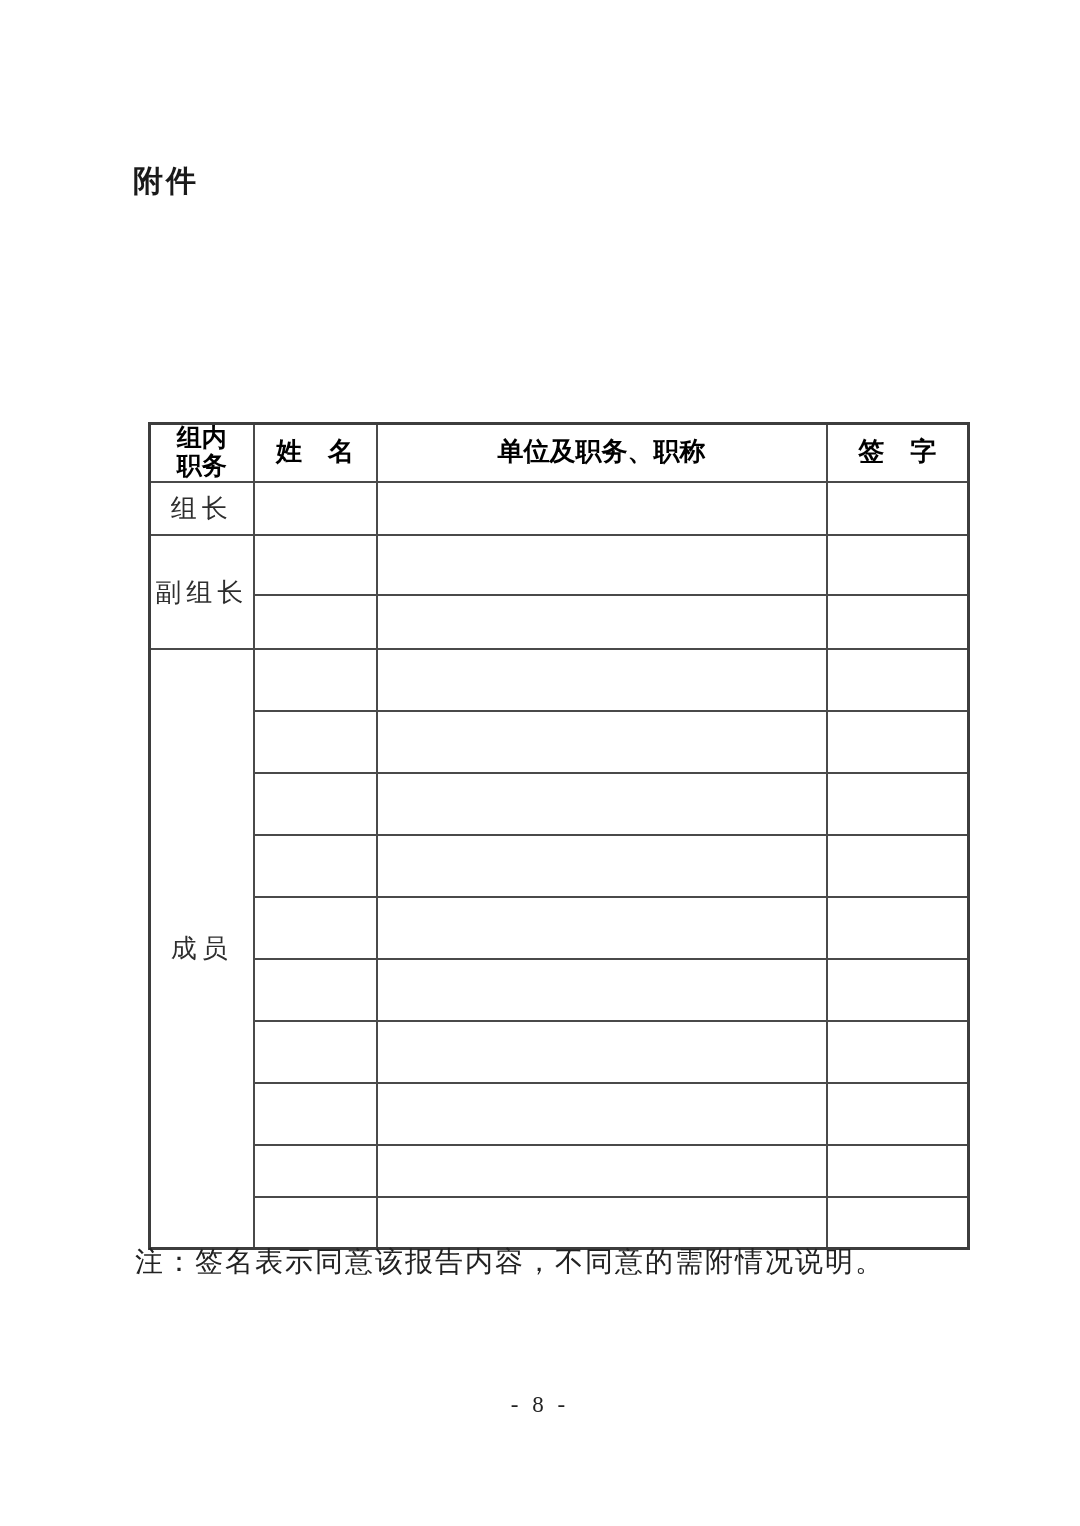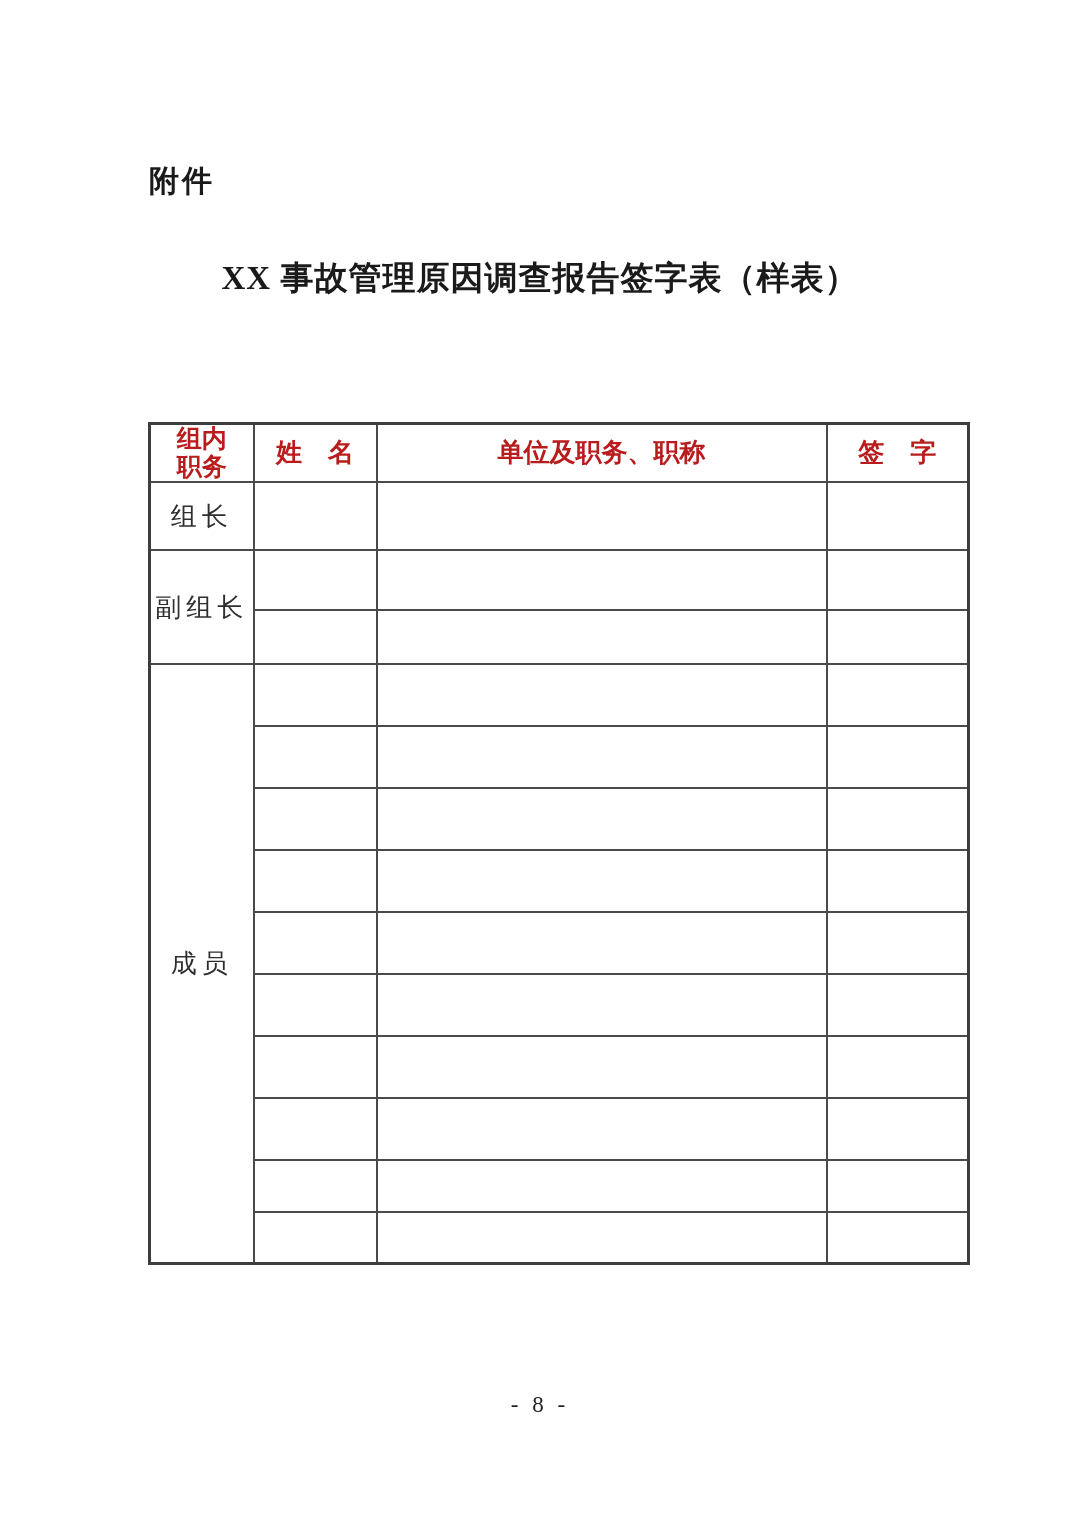--- a/index.html
+++ b/index.html
@@ -6,21 +6,21 @@
   html,body { background:#ffffff; }
   .page {
     position:relative;
     width:1080px; height:1526px;
     background:#ffffff;
     color:#1a1a1a;
     font-family:"Liberation Serif", serif;
     overflow:hidden;
   }
   .attachment {
-    position:absolute; left:149px; top:163px;
+    position:absolute; left:133px; top:163px;
     font-family:"Liberation Sans", sans-serif;
     font-weight:bold; font-size:30px; line-height:1.2;
     letter-spacing:3px;
   }
   .doc-title {
     position:absolute; top:257px; left:0; width:100%;
     text-align:center;
     font-family:"Liberation Serif", serif;
     font-weight:bold; font-size:33px; line-height:1.3;
     letter-spacing:1px;
@@ -48,27 +48,27 @@
     vertical-align:middle;
     text-align:center;
   }
   table.sig col.c1 { width:104px; }
   table.sig col.c2 { width:123px; }
   table.sig col.c3 { width:450px; }
   table.sig col.c4 { width:142px; }
 
   tr.hdr { height:53px; }
   tr.hdr th {
-    font-family:Liberation Serif, serif;
+    font-family:Liberation Mono, monospace;
     font-weight:bold; font-size:26px; line-height:1.08;
-    color:#b91c1c;
+    color:#000000;
   }
   tr.hdr th .two-line { display:inline-block; font-size:25px; }
 
-  tr.r-leader { height:68px; }
+  tr.r-leader { height:53px; }
   tr.r-dep1 { height:60px; }
   tr.r-dep2 { height:54px; }
   tr.r-mem  { height:62px; }
   tr.r-mem-s1 { height:52px; }
   tr.r-mem-s2 { height:51px; }
 
   td.rowlabel {
     font-family:"Liberation Serif", serif;
     font-weight:normal;
     font-size:26px;
@@ -91,21 +91,20 @@
     color:#222222;
   }
 </style>
 </head>
 <body>
 
 <div class="page">
 
   <div class="attachment">附件</div>
 
-  <div class="doc-title">XX 事故管理原因调查报告签字表（样表）</div>
 
 
   <table class="sig">
     <colgroup>
       <col class="c1">
         <col class="c2">
         <col class="c3">
         <col class="c4">
     </colgroup>
     <tbody>
@@ -185,16 +184,17 @@
         <td></td>
       </tr>
       <tr class="r-mem-s2">
         <td></td>
         <td></td>
         <td></td>
       </tr>
     </tbody>
   </table>
 
+  <p class="note">注：签名表示同意该报告内容，不同意的需附情况说明。</p>
 
   <div class="page-number">- 8 -</div>
 
 </div>
 
 </body></html>

